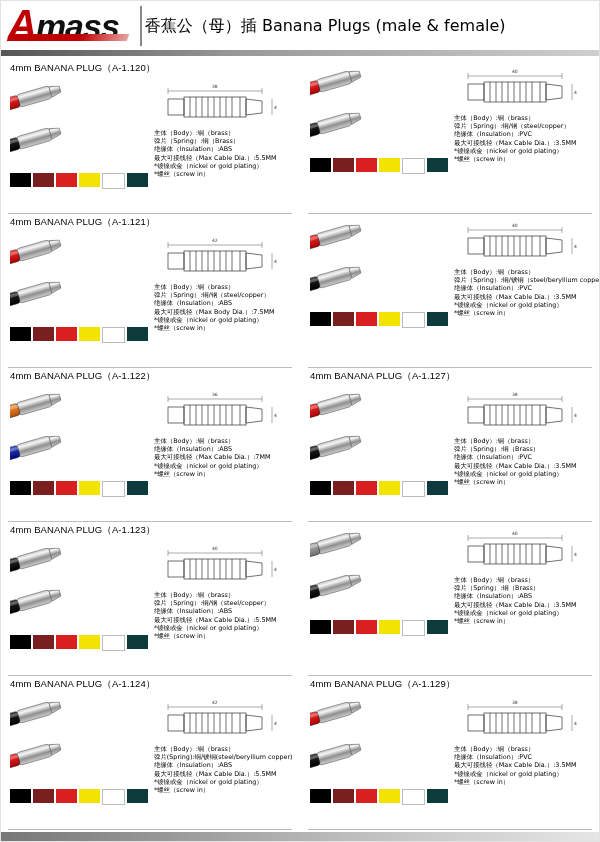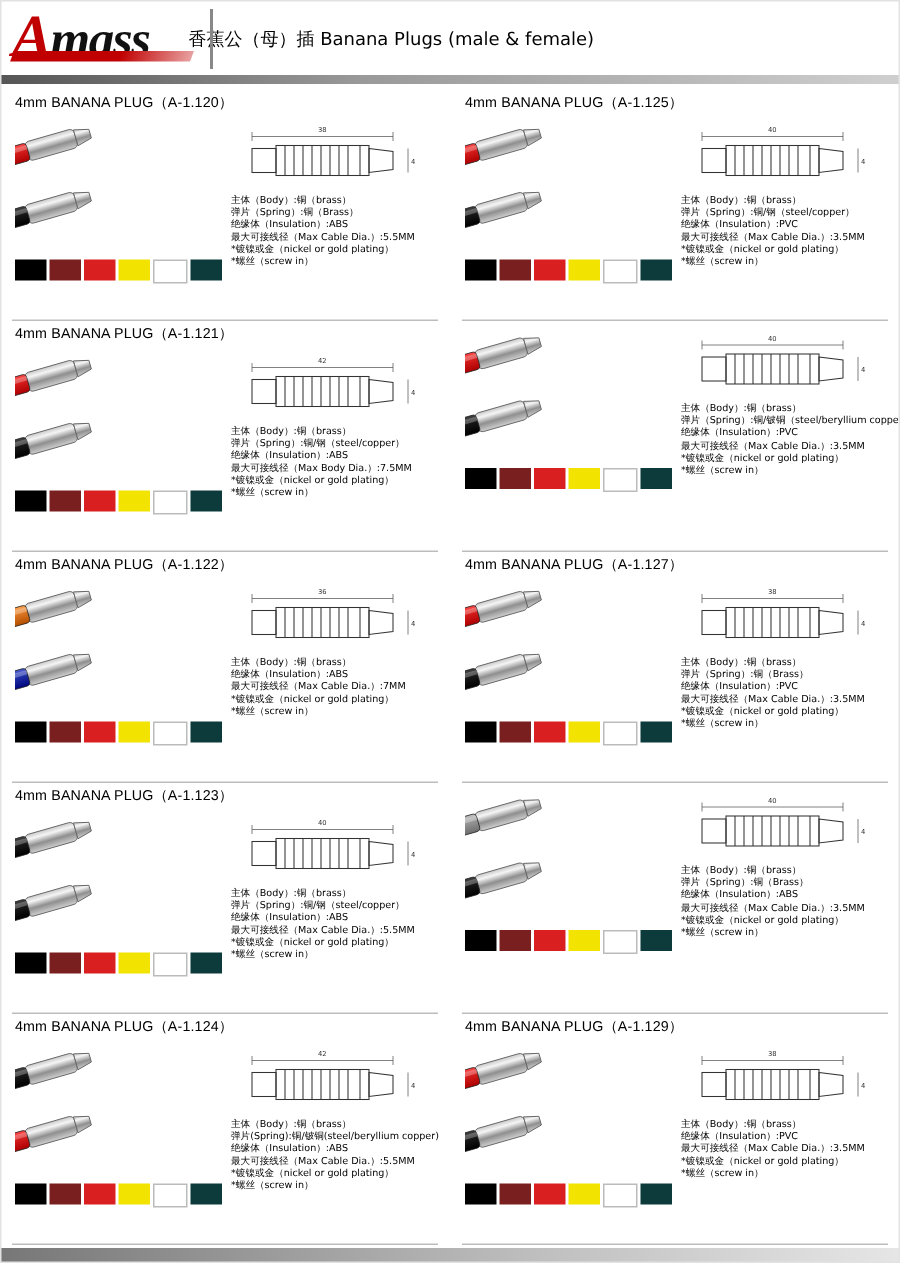--- a/index.html
+++ b/index.html
@@ -14,21 +14,21 @@
   
   .header{
     position:relative;
     height:52px;
     display:flex;
     align-items:center;
     padding:0 8px;
     box-sizing:border-box;
   }
   .logo{
-    font-family:Liberation Serif, serif;
+    font-family:Liberation Sans, sans-serif;
     font-weight:bold;
     font-style:italic;
     font-size:34px;
     letter-spacing:-1px;
     color:#111;
     line-height:1;
     padding-right:14px;
     position:relative;
     top:-2px;
   }
@@ -43,21 +43,21 @@
     background:linear-gradient(90deg,#c00000 0%, #c00000 60%, #e8a0a0 100%);
     transform:skewX(-20deg);
   }
   .header-divider{
     position:absolute;
     left:140px;top:6px;
     width:2px;height:40px;
     background:#888;
   }
   .header-title{
-    font-size:12px;
+    font-size:16px;
     font-family:"DejaVu Sans", sans-serif;
     padding-left:12px;
     white-space:nowrap;
   }
   .header-rule{
     position:absolute;
     left:0;top:50px;
     width:600px;height:6px;
     background:linear-gradient(90deg,#555 0%,#999 40%,#cfcfcf 100%);
   }
@@ -224,21 +224,20 @@
           <div class="chip" style="background: rgb(122, 31, 31);"></div>
           <div class="chip" style="background: rgb(217, 31, 31);"></div>
           <div class="chip" style="background: rgb(242, 228, 0);"></div>
           <div class="chip" style="background: rgb(255, 255, 255); border: 1px solid rgb(187, 187, 187);"></div>
           <div class="chip" style="background: rgb(13, 59, 59);"></div>
         </div>
       </div>
       <div class="cell-sep"></div>
     </div>
     <div class="cell">
-      <div class="cell-title">4mm BANANA PLUG（A-1.125）</div>
       <div class="cell-body">
         <div class="photo">
   <svg width="140" height="112" viewBox="0 0 140 112">
     <defs>
       <linearGradient id="m1" x1="0" y1="0" x2="0" y2="1">
         <stop offset="0%" stop-color="#c9c9c9"></stop>
                 <stop offset="25%" stop-color="#f5f5f5"></stop>
         <stop offset="60%" stop-color="#8f8f8f"></stop>
                 <stop offset="100%" stop-color="#cfcfcf"></stop>
       </linearGradient>

